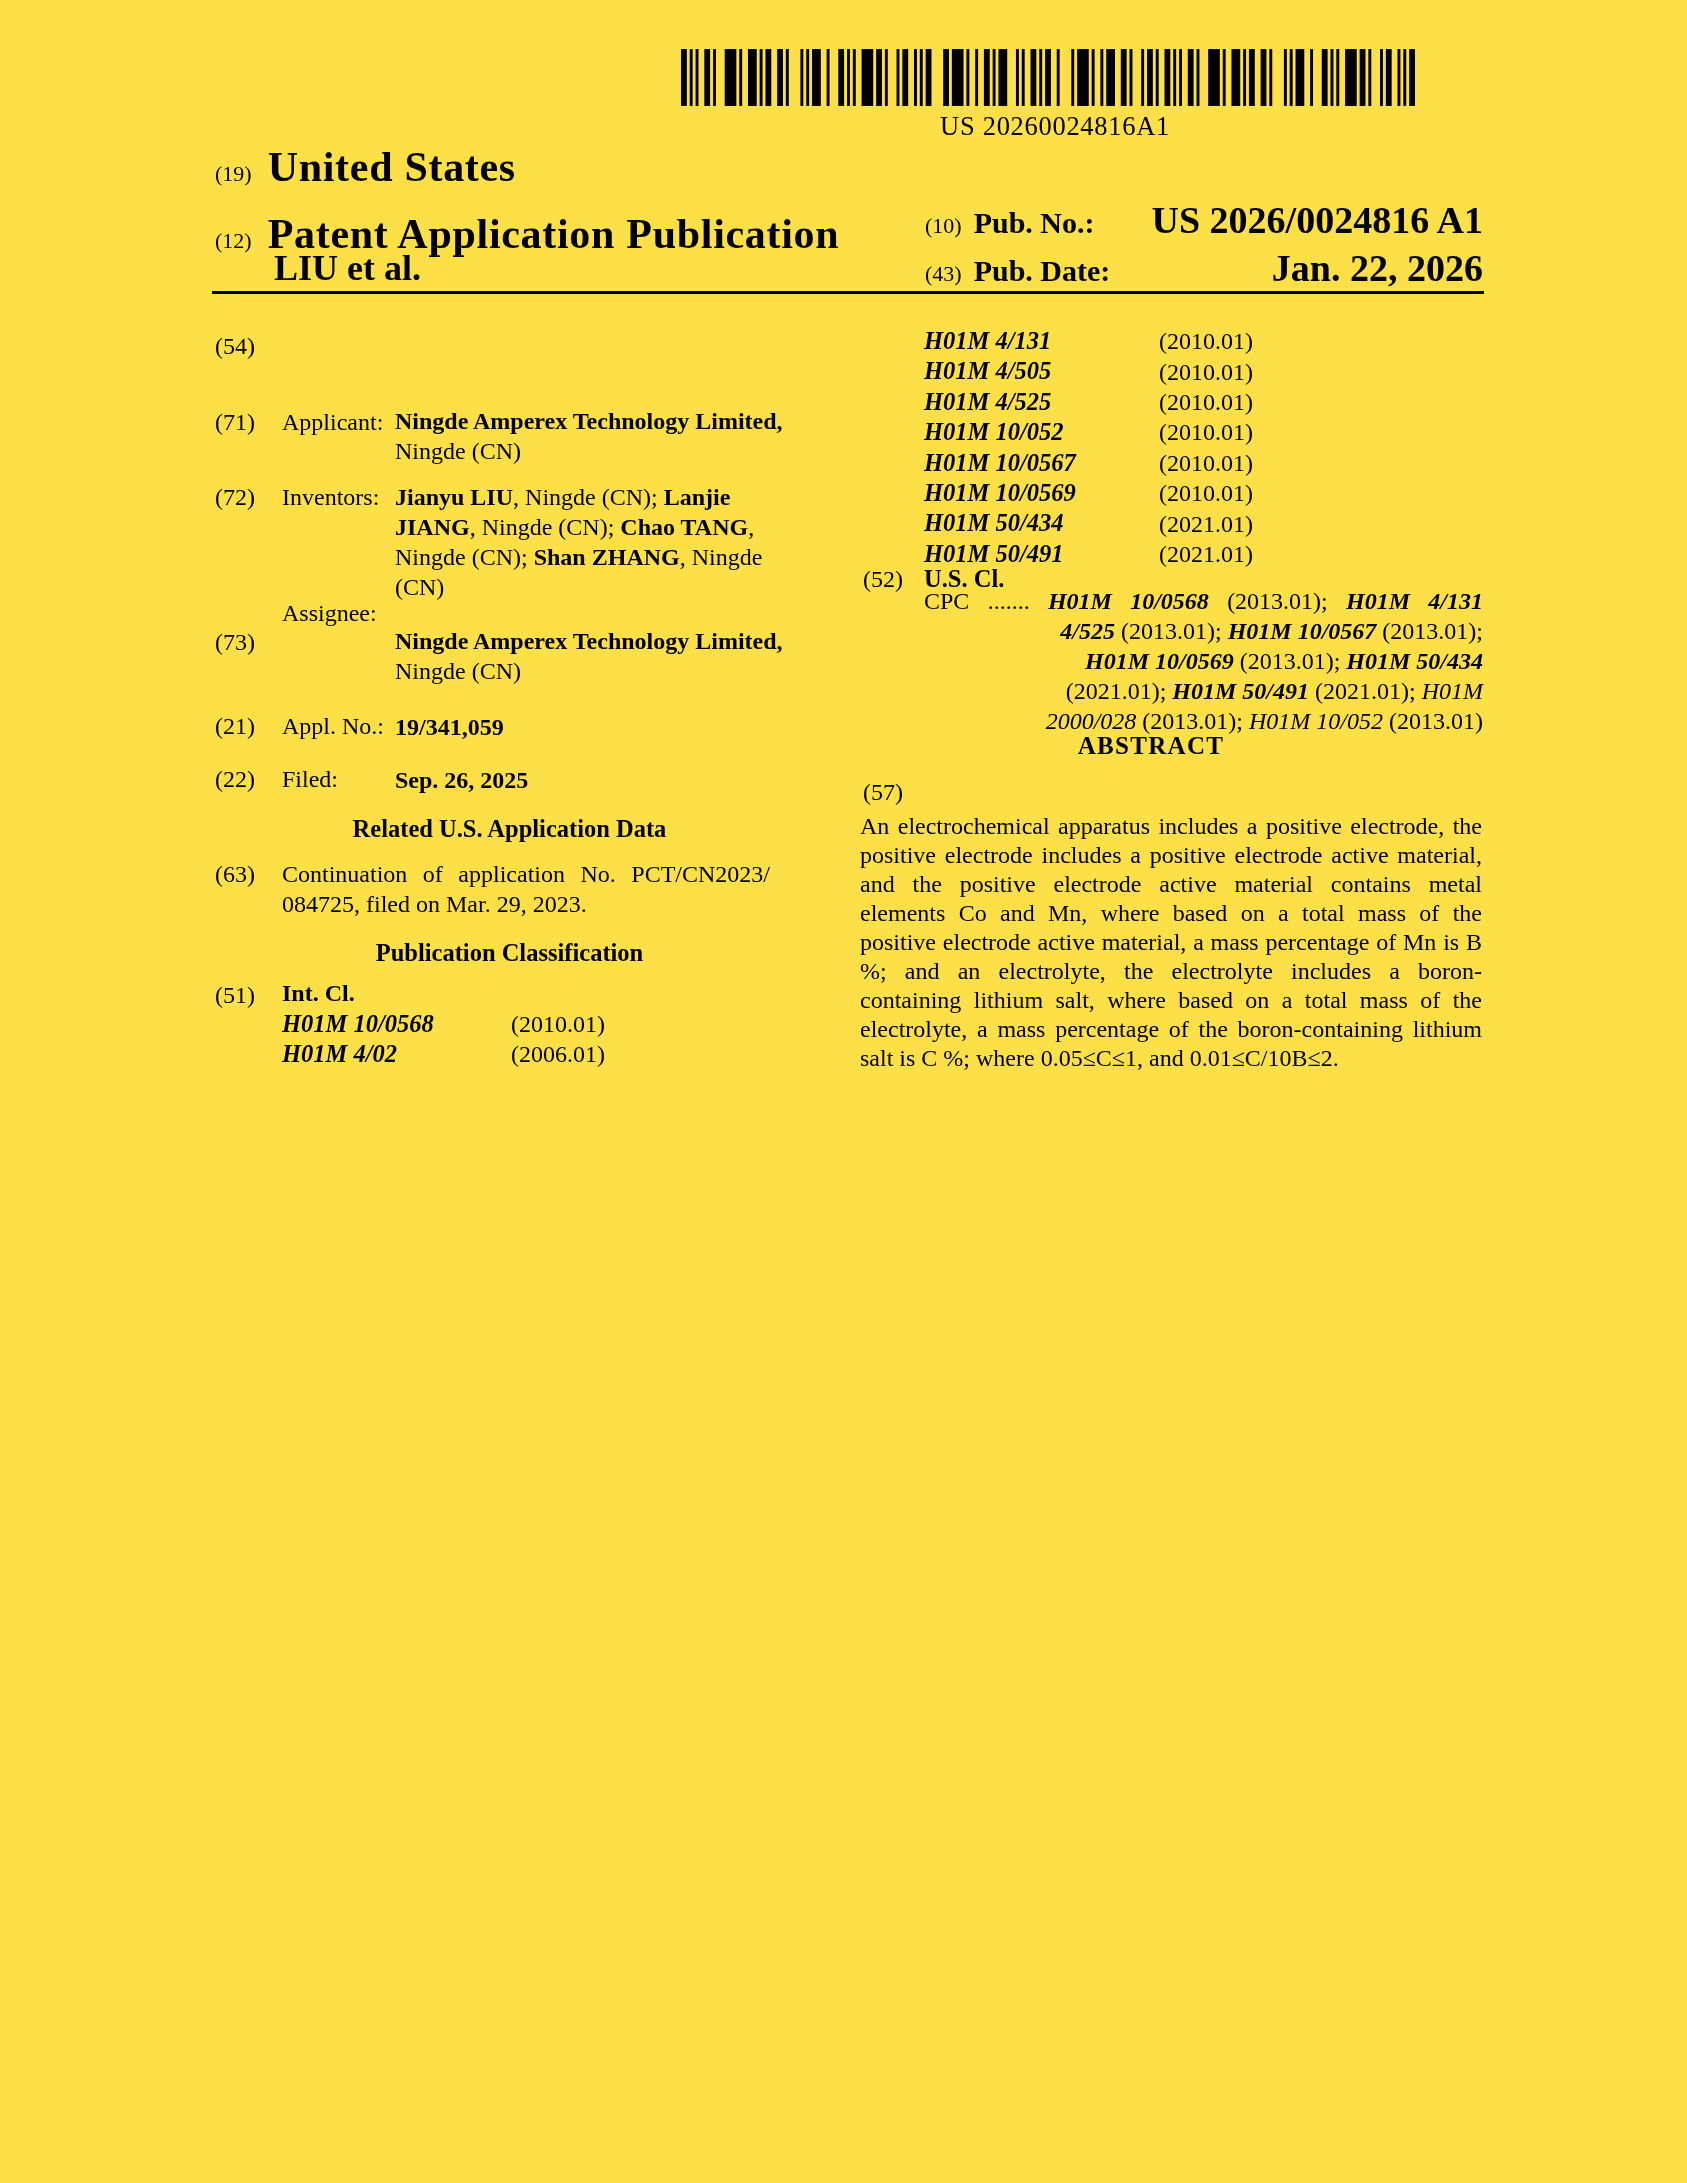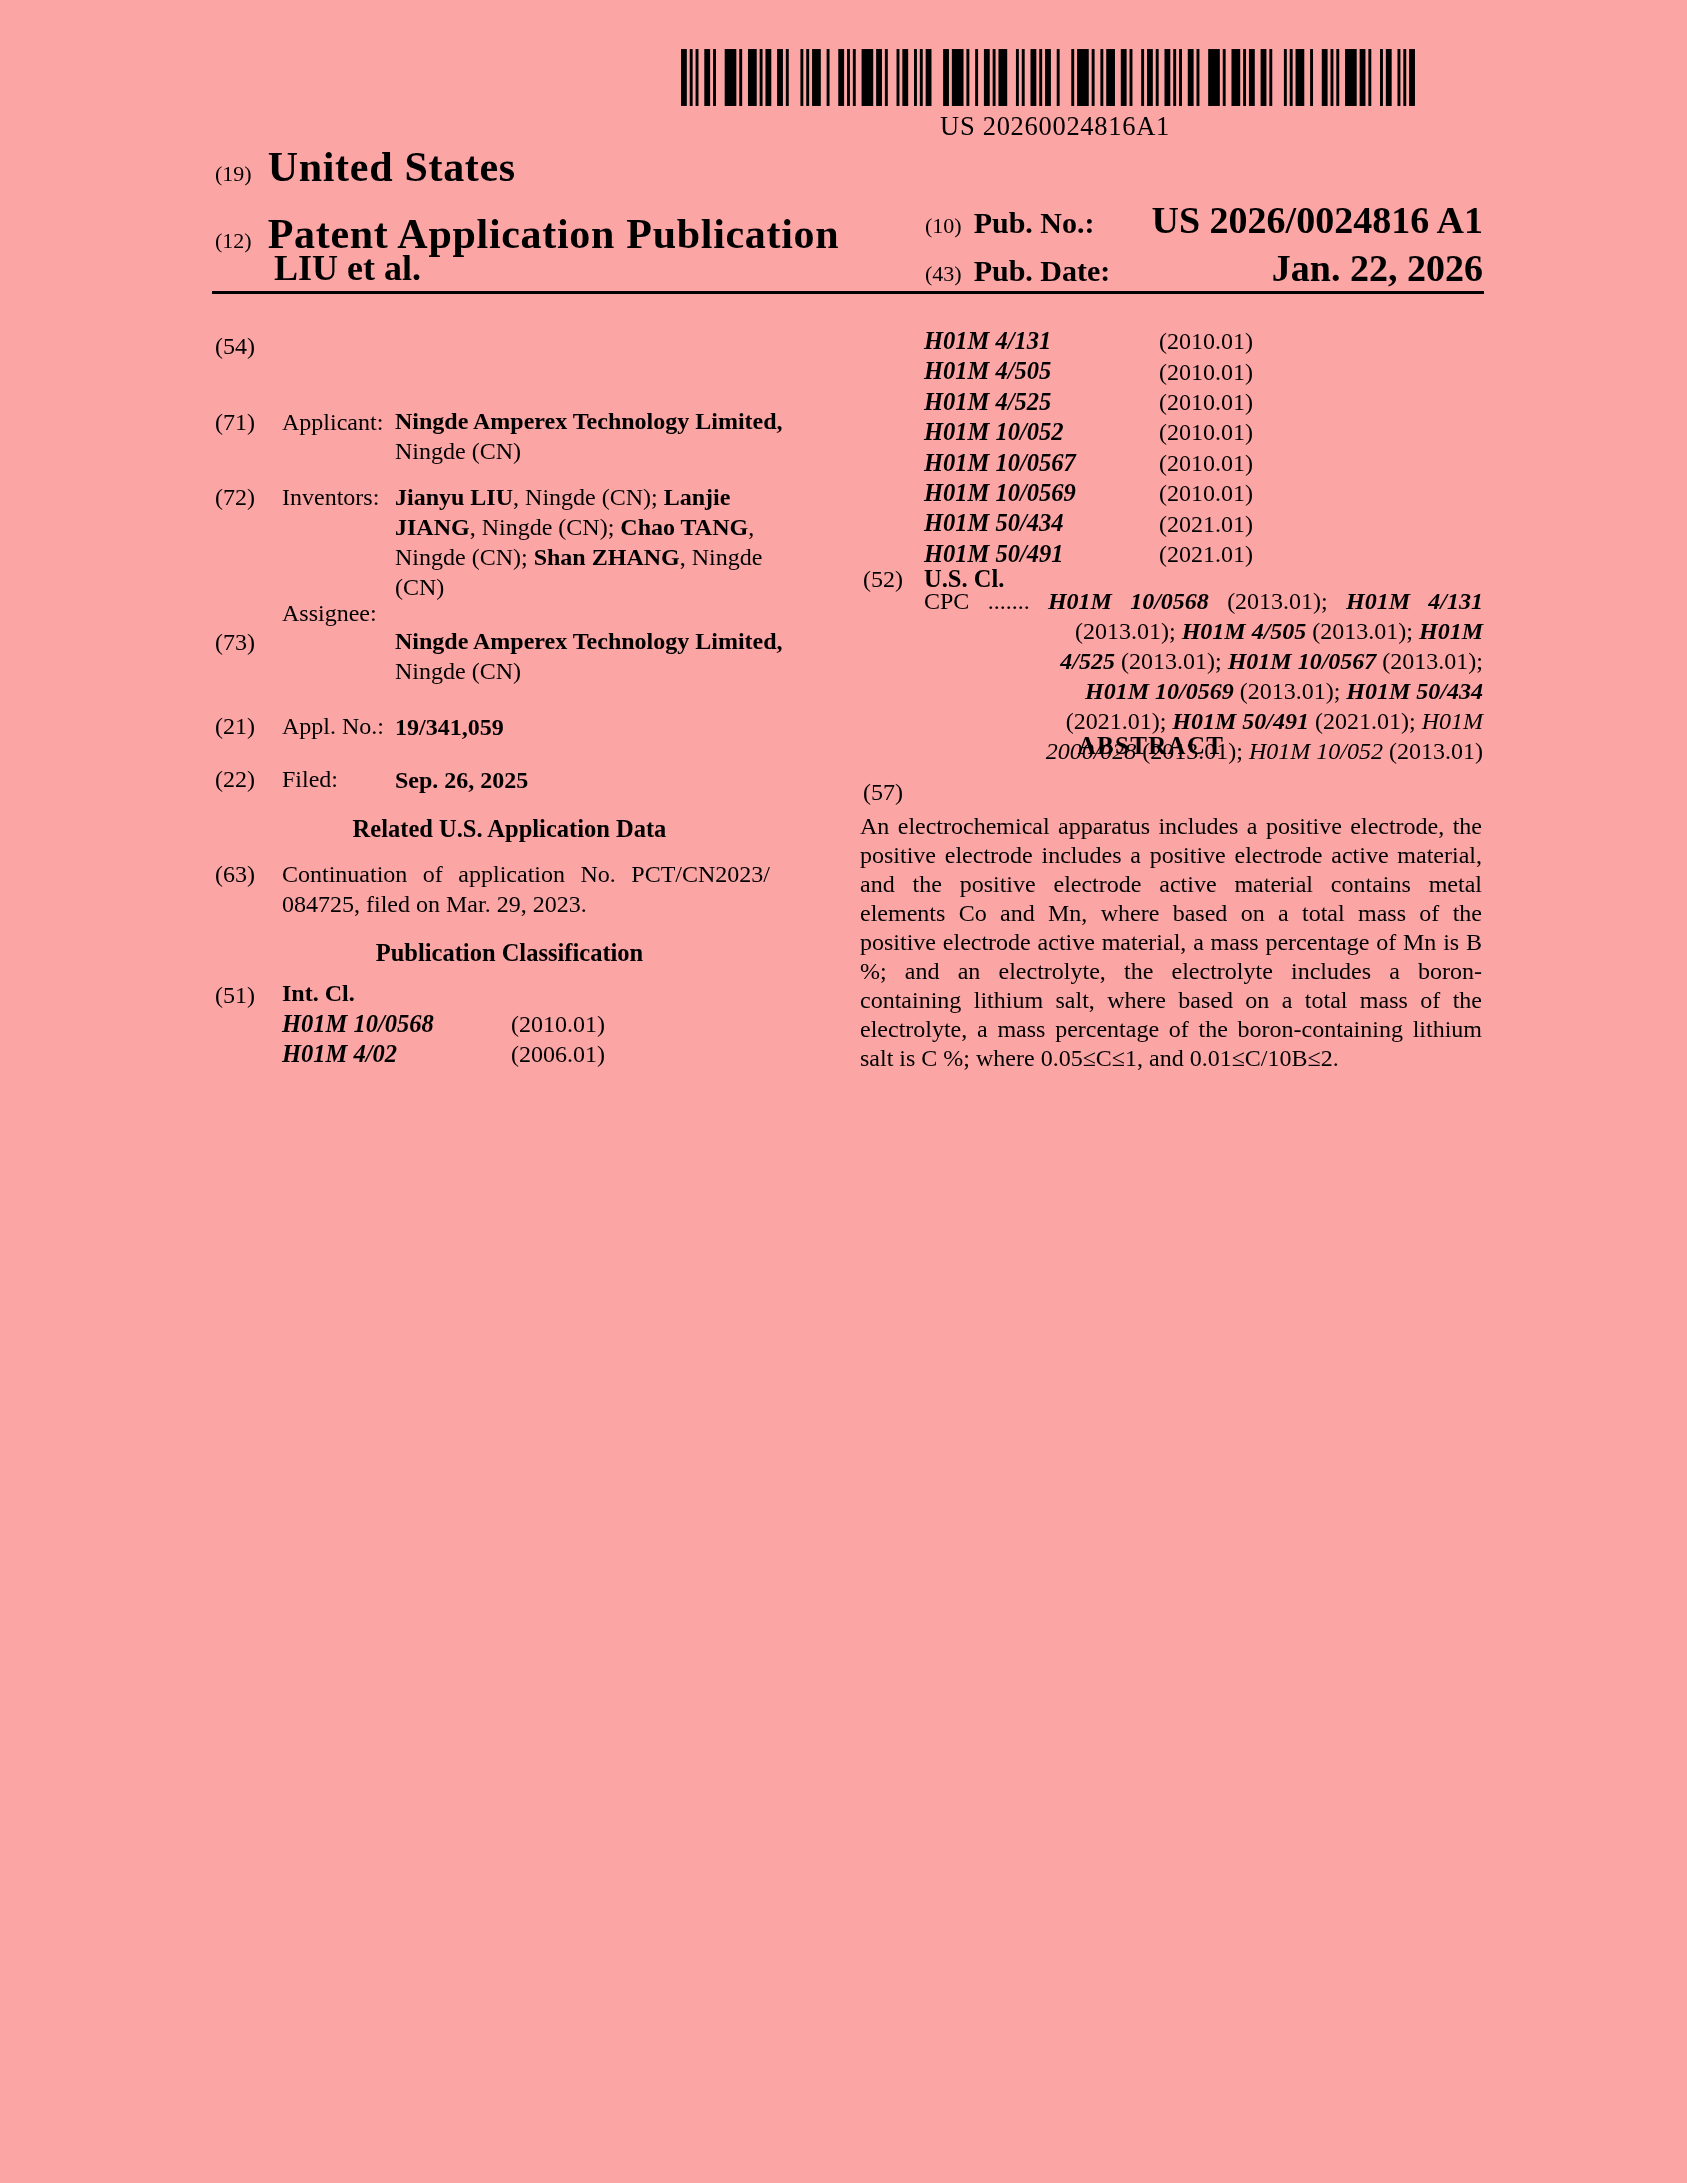--- a/index.html
+++ b/index.html
@@ -1,20 +1,20 @@
 <!DOCTYPE html>
 <html style="font-size:10.6px"><head>
 <meta charset="utf-8">
 <style>
   html,body{margin:0;padding:0;background:#fff;}
   .page{
     position:relative;
     width:1687px;
     height:2183px;
-    background:#fca5a5;
+    background:#fde047;
     font-family:"Liberation Serif", serif;
     color:#000;
     overflow:hidden;
   }
   .abs{position:absolute;}
   
   .b{font-weight:bold;}
   .i{font-style:italic;}
   .bi{font-weight:bold;font-style:italic;}
 
@@ -229,21 +229,20 @@
   <div class="abs cdate" style="left:1159px;top:480px;">(2010.01)</div>
   <div class="abs code" style="left:924px;top:509px;">H01M 50/434</div>
   <div class="abs cdate" style="left:1159px;top:511px;">(2021.01)</div>
   <div class="abs code" style="left:924px;top:540px;">H01M 50/491</div>
   <div class="abs cdate" style="left:1159px;top:541px;">(2021.01)</div>
 
   <div class="abs" style="left:863px;top:566px;font-size:24px;">(52)</div>
   <div class="abs bold" style="left:924px;top:565px;font-size:24.5px;">U.S. Cl.</div>
   <div class="cpc">
     <div class="cpc-line first"><span>CPC ....... </span><span class="bi">H01M 10/0568</span><span> (2013.01); </span><span class="bi">H01M 4/131</span></div>
-    <div class="cpc-line rest"><span>(2013.01); </span><span class="bi">H01M 4/505</span><span> (2013.01); </span><span class="bi">H01M</span></div>
     <div class="cpc-line rest"><span class="bi">4/525</span><span> (2013.01); </span><span class="bi">H01M 10/0567</span><span> (2013.01);</span></div>
     <div class="cpc-line rest"><span class="bi">H01M 10/0569</span><span> (2013.01); </span><span class="bi">H01M 50/434</span></div>
     <div class="cpc-line rest"><span>(2021.01); </span><span class="bi">H01M 50/491</span><span> (2021.01); </span><span class="i">H01M</span></div>
     <div class="cpc-line rest"><span class="i">2000/028</span><span> (2013.01); </span><span class="i">H01M 10/052</span><span> (2013.01)</span></div>
   </div>
 
   <div class="abs" style="left:863px;top:779px;font-size:24px;">(57)</div>
   <div class="abstract-head">ABSTRACT</div>
   <div class="abstract-body">An electrochemical apparatus includes a positive electrode, the positive electrode includes a positive electrode active material, and the positive electrode active material contains metal elements Co and Mn, where based on a total mass of the positive electrode active material, a mass percentage of Mn is B %; and an electrolyte, the electrolyte includes a boron-containing lithium salt, where based on a total mass of the electrolyte, a mass percentage of the boron-containing lithium salt is C %; where 0.05≤C≤1, and 0.01≤C/10B≤2.</div>
 

